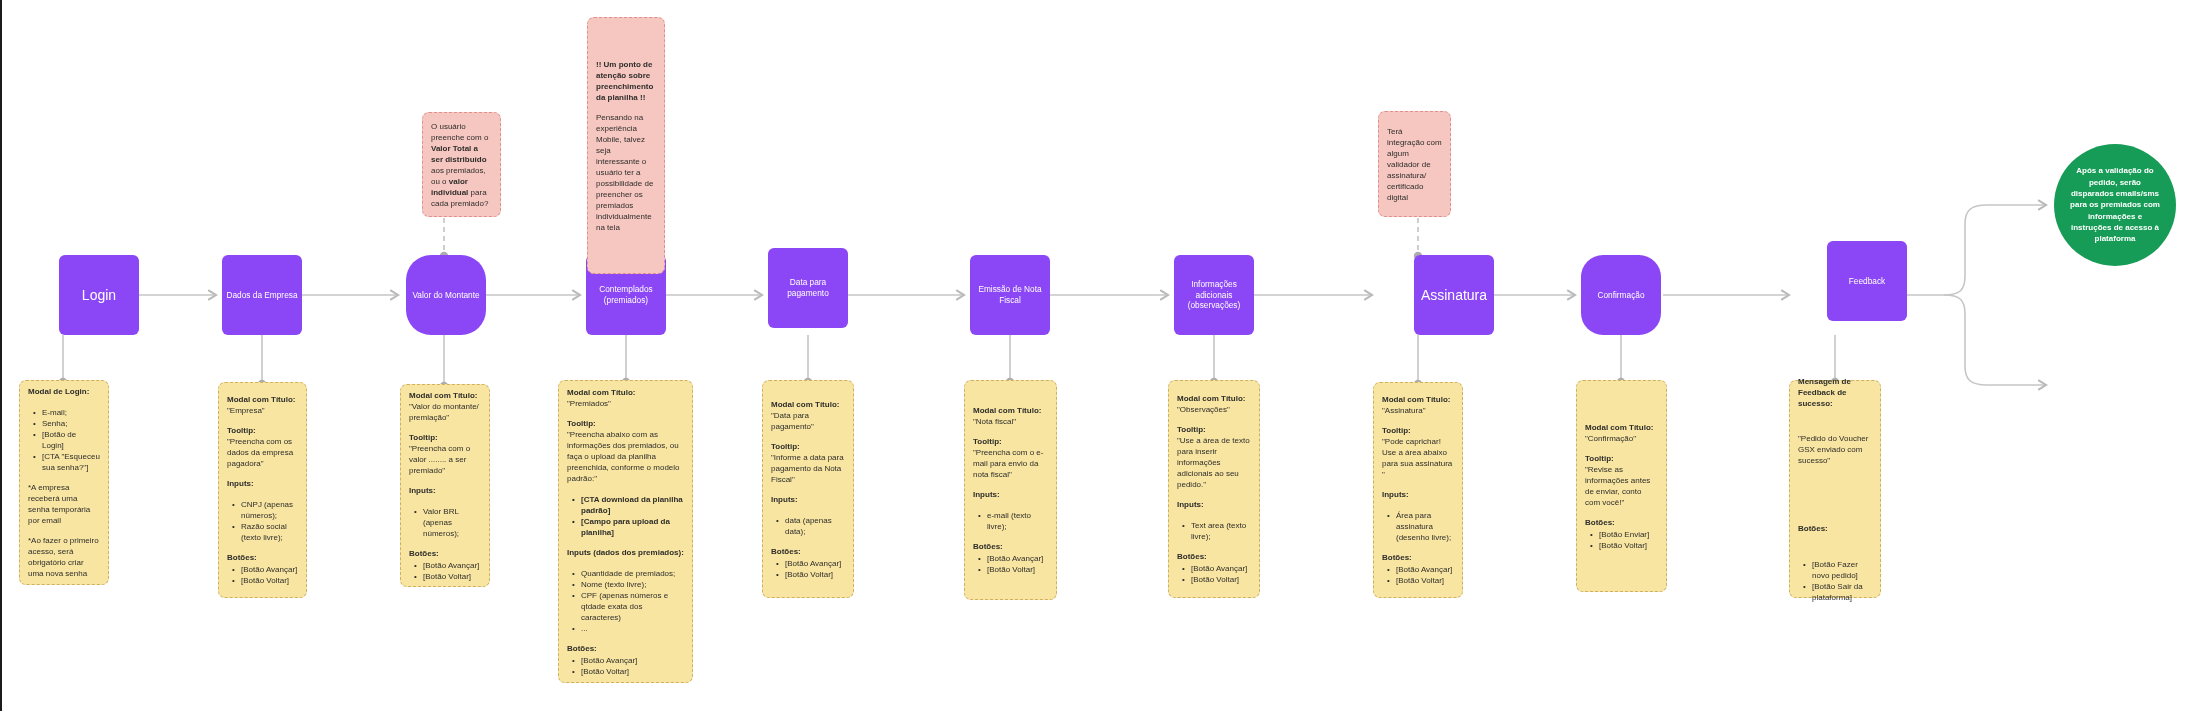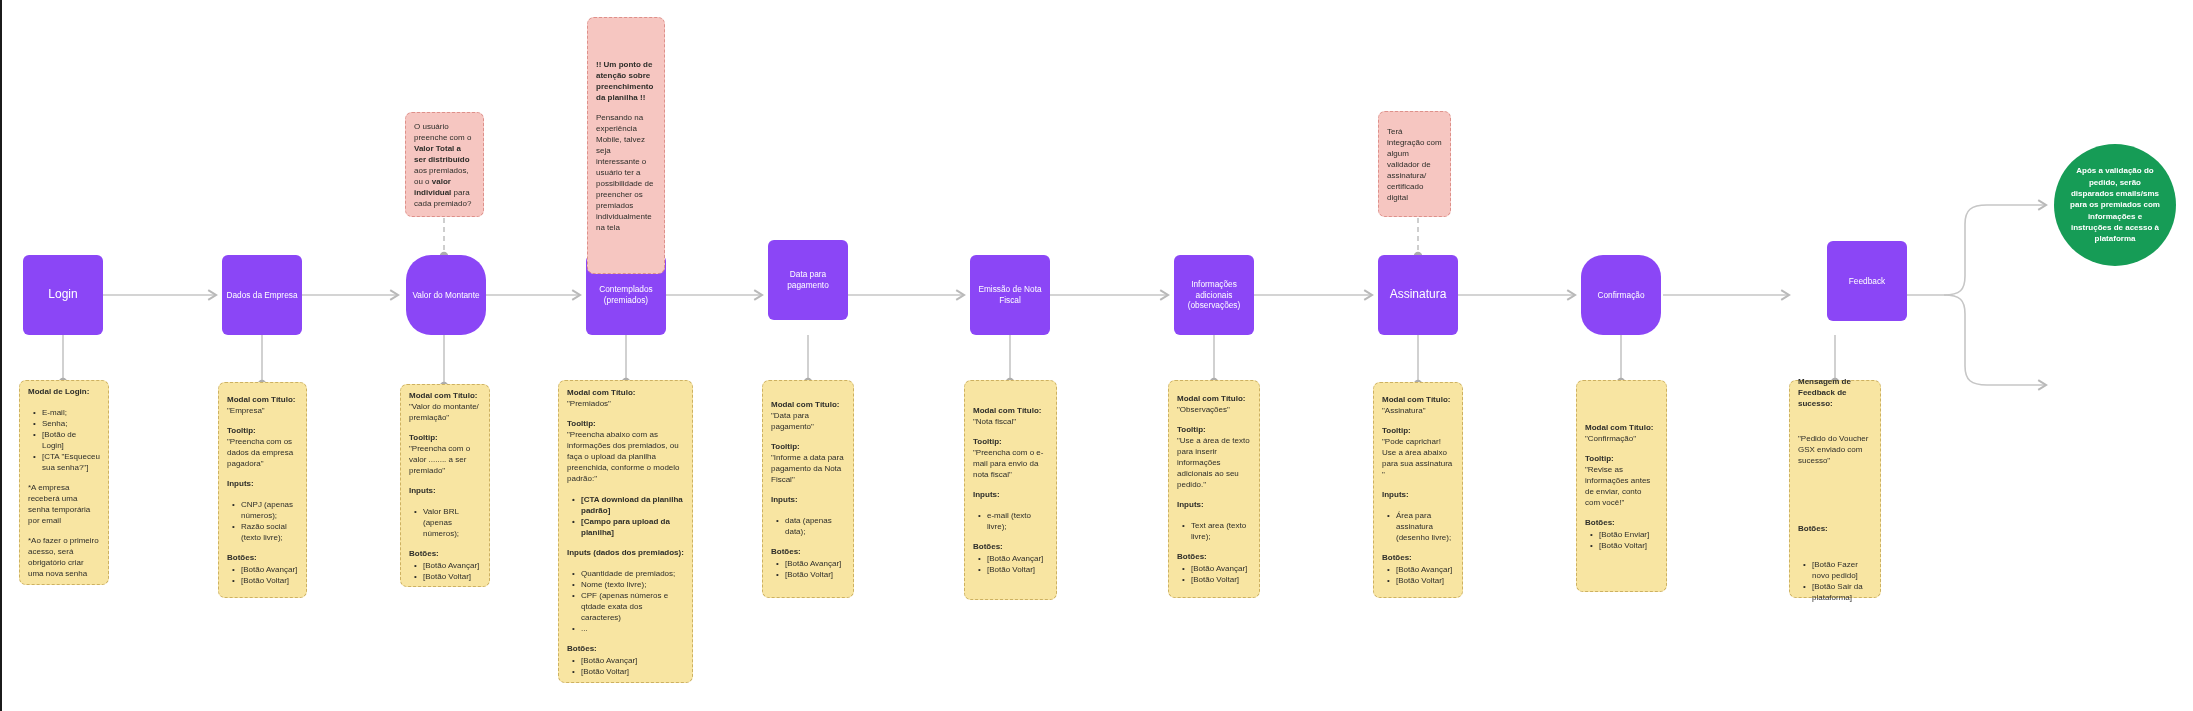--- a/index.html
+++ b/index.html
@@ -9,21 +9,21 @@
   }
   .edge-line{position:absolute;left:0;top:0;width:2px;height:711px;background:#1b1b1b;}
   svg.connector-layer{position:absolute;left:0;top:0;width:2193px;height:711px;pointer-events:none;}
 
   .node{
     position:absolute;width:80px;height:80px;background:#8b46f6;border-radius:6px;
     display:flex;align-items:center;justify-content:center;text-align:center;
     color:#ffffff;font-size:8.3px;line-height:1.3;padding:3px;box-sizing:border-box;
     font-weight:500;
   }
-  .node.large{font-size:12px;font-weight:400;}
+  .node.large{font-size:14px;font-weight:400;margin-left:36px;}
 
   .card{
     position:absolute;background:#f8e5a2;border:1.6px dashed #cdb161;border-radius:7px;
     box-sizing:border-box;display:flex;flex-direction:column;justify-content:center;
     padding:10px 8px;font-size:8px;line-height:11px;color:#2e2e2a;
   }
   .note{
     position:absolute;background:#f6c6c1;border:1.6px dashed #de908a;border-radius:7px;
     box-sizing:border-box;display:flex;flex-direction:column;justify-content:center;
     padding:10px 8px;font-size:8px;line-height:11px;color:#2e2e2a;
@@ -108,21 +108,21 @@
     </div>
   <div class="node" style="left:222px;top:255px;">
       <span>Dados da Empresa</span>
     </div>
   <div class="node" style="left:406px;top:255px;border-radius:25px;">
       <span>Valor do Montante</span>
     </div>
   <div class="node" style="left:586px;top:255px;">
       <span>Contemplados (premiados)</span>
     </div>
-  <div class="node" style="left:768px;top:240px;">
+  <div class="node" style="left:768px;top:248px;">
       <span>Data para pagamento</span>
     </div>
   <div class="node" style="left:970px;top:255px;">
       <span>Emissão de Nota Fiscal</span>
     </div>
   <div class="node" style="left:1174px;top:255px;">
       <span>Informações adicionais (observações)</span>
     </div>
   <div class="node large" style="left:1378px;top:255px;">
       <span>Assinatura</span>
@@ -307,21 +307,21 @@
       <p class="b">Mensagem de Feedback de sucesso:</p>
       <p>"Pedido do Voucher GSX enviado com sucesso"</p>
       <div class="gap"></div>
       <p class="b">Botões:</p>
       <ul>
         <li>[Botão Fazer novo pedido]</li>
         <li>[Botão Sair da plataforma]</li>
       </ul>
     </div>
 
-  <div class="note" style="left:405px;top:112px;width:79px;height:105px;">
+  <div class="note" style="left:422px;top:112px;width:79px;height:105px;">
       <p><span>O usuário preenche com o </span><span class="b">Valor Total a ser distribuído</span><span> aos premiados, ou o </span><span class="b">valor individual</span><span> para cada premiado?</span></p>
     </div>
   <div class="note" style="left:587px;top:17px;width:78px;height:257px;">
       <p class="b">!! Um ponto de atenção sobre preenchimento da planilha !!</p>
       <div class="gap"></div>
       <p>Pensando na experiência Mobile, talvez seja interessante o usuário ter a possibilidade de preencher os premiados individualmente na tela</p>
     </div>
   <div class="note" style="left:1378px;top:111px;width:73px;height:106px;">
       <p>Terá integração com algum validador de assinatura/ certificado digital</p>
     </div>

